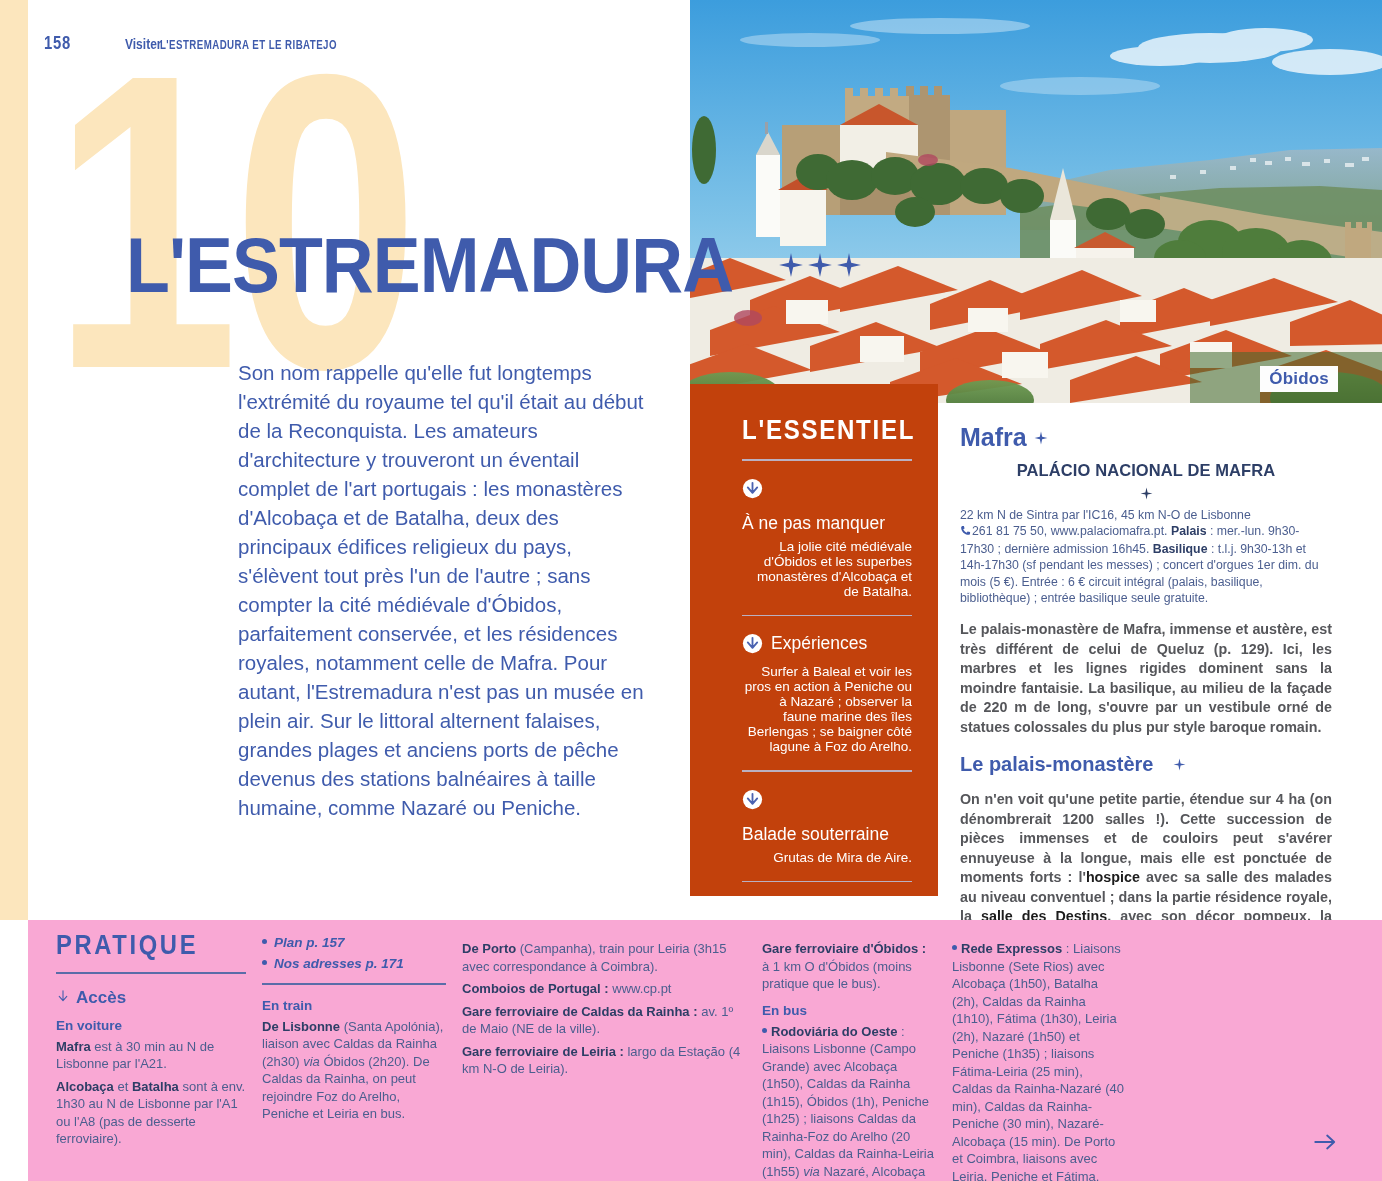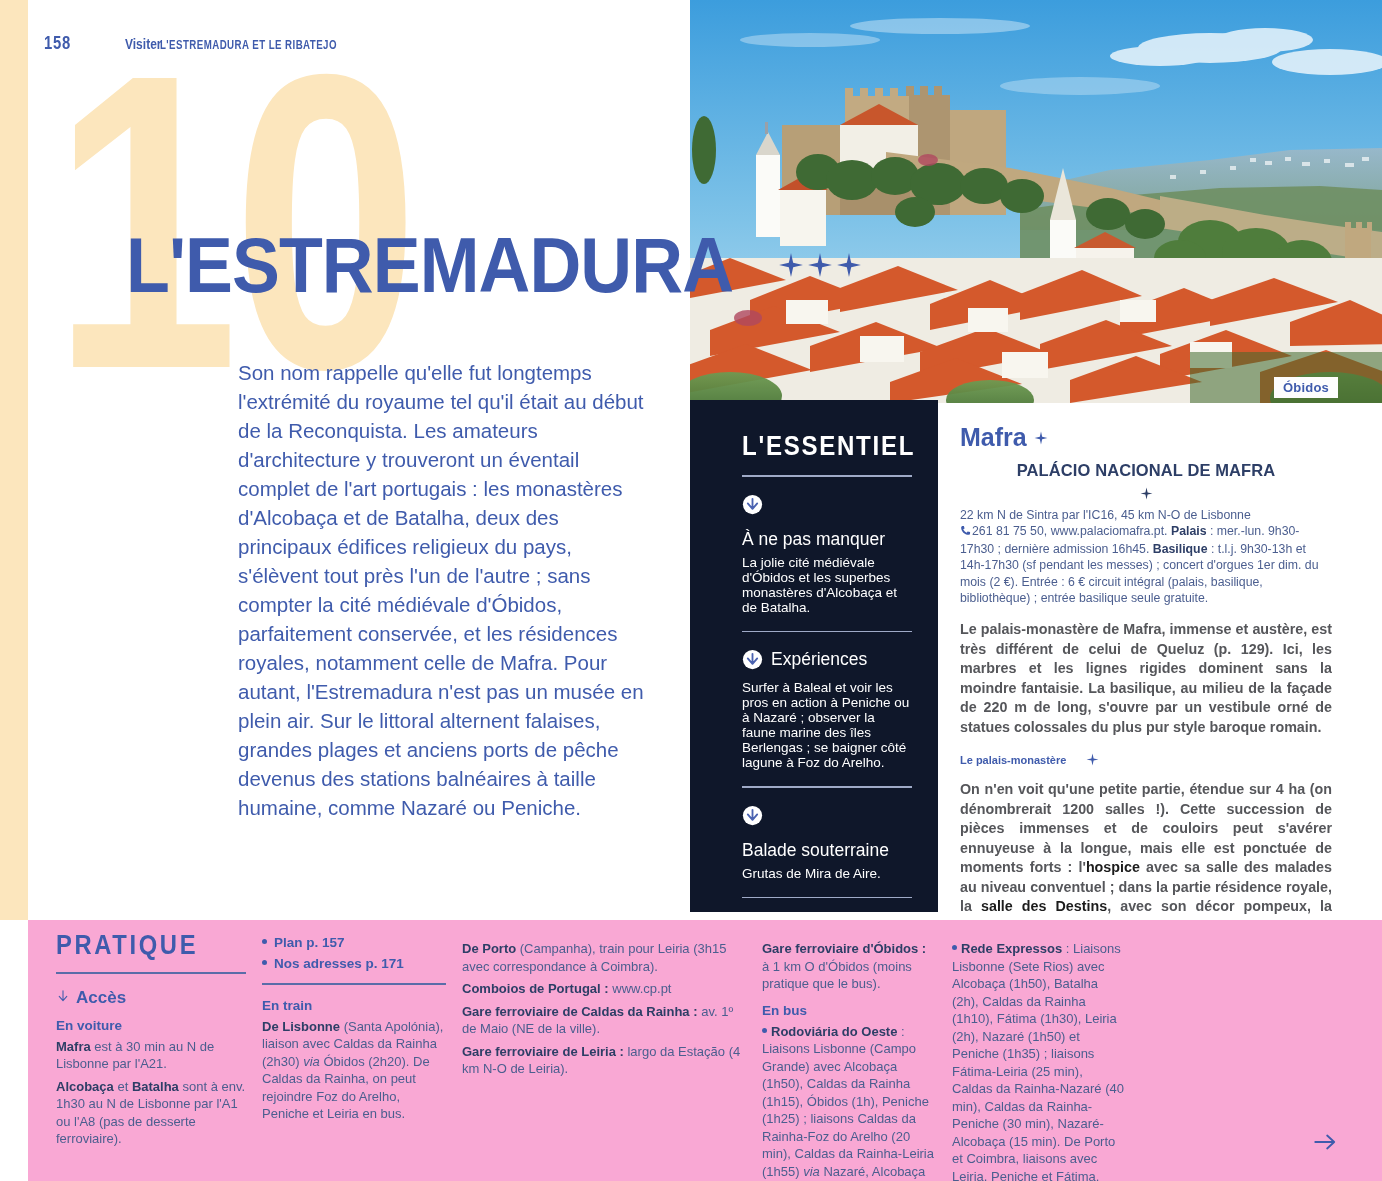--- a/index.html
+++ b/index.html
@@ -73,30 +73,30 @@
     font-size:20.5px; line-height:29px; color:#3f5bac; z-index:2;
   }
 
   
   .photo {
     position:absolute; left:690px; top:0; width:692px; height:403px;
     overflow:hidden; background:#7cc0e8;
   }
   .photo svg { display:block; width:100%; height:100%; }
   .photo-caption {
-    position:absolute; right:44px; bottom:5px;
+    position:absolute; right:44px; bottom:11px;
     background:#fdfdfd; color:#3f5bac;
-    font-size:13px; font-weight:bold;
+    font-size:17px; font-weight:bold;
     padding:3px 9px 3px 9px; letter-spacing:.2px;
   }
 
   
   .essentiel {
-    position:absolute; left:690px; top:400px; width:248px; height:512px;
-    background:#0f172a; color:#ffffff; padding:30px 26px 0 52px;
+    position:absolute; left:690px; top:384px; width:248px; height:512px;
+    background:#c2410c; color:#ffffff; padding:30px 26px 0 52px;text-align:right;
   }
   .essentiel-title {
     font-family:"Liberation Sans Narrow","Liberation Sans",sans-serif;
     font-weight:bold; font-size:28px; letter-spacing:2px; color:#ffffff;
     transform:scaleX(.86); transform-origin:left center;
   }
   .ess-rule { height:1.5px; background:#b9c4e3; margin:13px 0 0 0; opacity:.85; }
   .ess-block { padding-top:16px; }
   .ess-head {
     display:flex; align-items:flex-start; gap:8px;
@@ -123,21 +123,21 @@
   }
   .ed-info { font-size:12.3px; line-height:16.4px; color:#4b5e8f; }
   .ed-info b { color:#2d3e66; }
   .ed-para {
     font-size:14.3px; line-height:19.5px; color:#55565a; margin-top:14px;
     text-align:justify;
     font-weight:bold;
   }
   .ed-para b { color:#1c1c1c; }
   .ed-sub {
-    font-size:11px; font-weight:bold; color:#3f5bac; margin-top:16px;
+    font-size:20px; font-weight:bold; color:#3f5bac; margin-top:16px;
     display:flex; align-items:center; gap:20px;
   }
   .phone-ico { display:inline-block; vertical-align:-1px; margin-right:1px; }
 
   
   .pratique {
     position:absolute; left:28px; top:920px; width:1354px; height:261px;
     background:#f9a8d4;
   }
   .pratique-inner {
@@ -163,21 +163,21 @@
   }
   .prat-sub {
     font-size:13.5px; font-weight:bold; color:#3f5bac; margin-top:10px;
   }
   .prat-sub.tight { margin-top:13px; }
   .prat-text {
     font-size:13px; line-height:17.5px; color:#4b5e8f; margin-top:5px;
   }
   .prat-text b { color:#2d3e66; }
   .prat-text i { font-style:italic; }
-  .prat-bullets { margin-top:2px; }
+  .prat-bullets { margin-top:2px;font-style:italic; }
   .prat-bullet {
     font-size:13.5px; font-weight:bold; color:#3f5bac;
     display:flex; align-items:baseline; gap:7px; line-height:21px;
   }
   .dot {
     width:5px; height:5px; border-radius:50%; background:#3f5bac;
     flex:0 0 auto; transform:translateY(-3px);
   }
   .prat-next {
     position:absolute; right:4px; bottom:14px;
@@ -421,21 +421,21 @@
 
   <div class="ed-info">
     <div>22 km N de Sintra par l'IC16, 45 km N-O de Lisbonne</div>
     <div>
       <span class="phone-ico">
         <svg width="11" height="11" viewBox="0 0 24 24">
             <path d="M6 2 C4 2 2.5 3.5 2.5 5.5 C2.5 14 10 21.5 18.5 21.5 C20.5 21.5 22 20 22 18 L22 15.5 L16.5 14 L14.5 17 C11 15.5 8.5 13 7 9.5 L10 7.5 L8.5 2 Z" fill="#3f5bac"></path>
           </svg>
       </span><span>261 81 75 50,</span>
       <span>www.palaciomafra.pt.</span>
-      <b>Palais</b><span> : mer.-lun. 9h30-17h30 ; dernière admission 16h45. </span><b>Basilique</b><span> : t.l.j. 9h30-13h et 14h-17h30 (sf pendant les messes) ; concert d'orgues 1er dim. du mois (2 €). Entrée : 6 € circuit intégral (palais, basilique, bibliothèque) ; entrée basilique seule gratuite.</span>
+      <b>Palais</b><span> : mer.-lun. 9h30-17h30 ; dernière admission 16h45. </span><b>Basilique</b><span> : t.l.j. 9h30-13h et 14h-17h30 (sf pendant les messes) ; concert d'orgues 1er dim. du mois (5 €). Entrée : 6 € circuit intégral (palais, basilique, bibliothèque) ; entrée basilique seule gratuite.</span>
     </div>
   </div>
 
   <p class="ed-para">Le palais-monastère de Mafra, immense et austère, est très différent de celui de Queluz (p. 129). Ici, les marbres et les lignes rigides dominent sans la moindre fantaisie. La basilique, au milieu de la façade de 220 m de long, s'ouvre par un vestibule orné de statues colossales du plus pur style baroque romain.</p>
 
   <div class="ed-sub">
     <span>Le palais-monastère</span>
     <svg width="13" height="13" viewBox="0 0 24 24">
         <path d="M12 1 L14 10 L23 12 L14 14 L12 23 L10 14 L1 12 L10 10 Z" fill="#3f5bac"></path>
       </svg>

